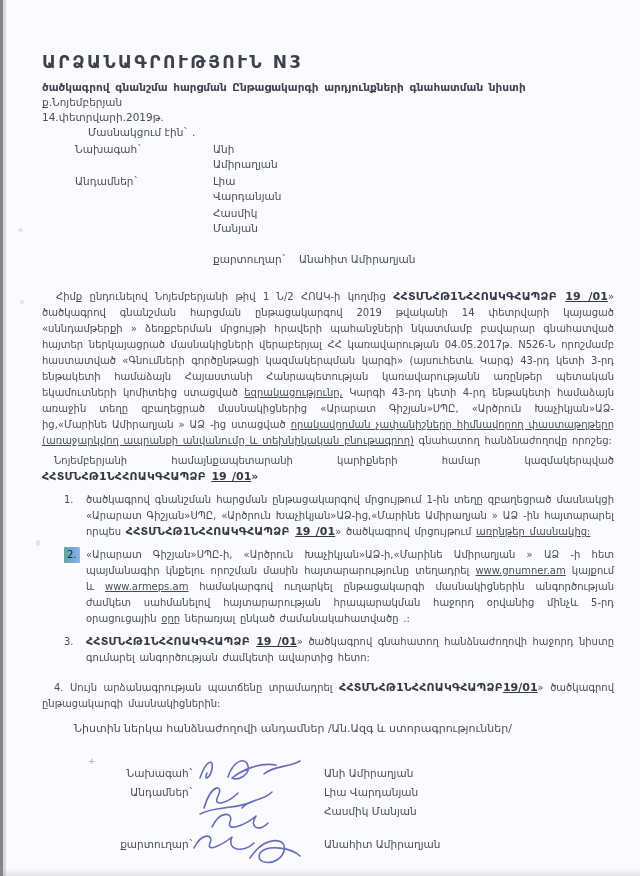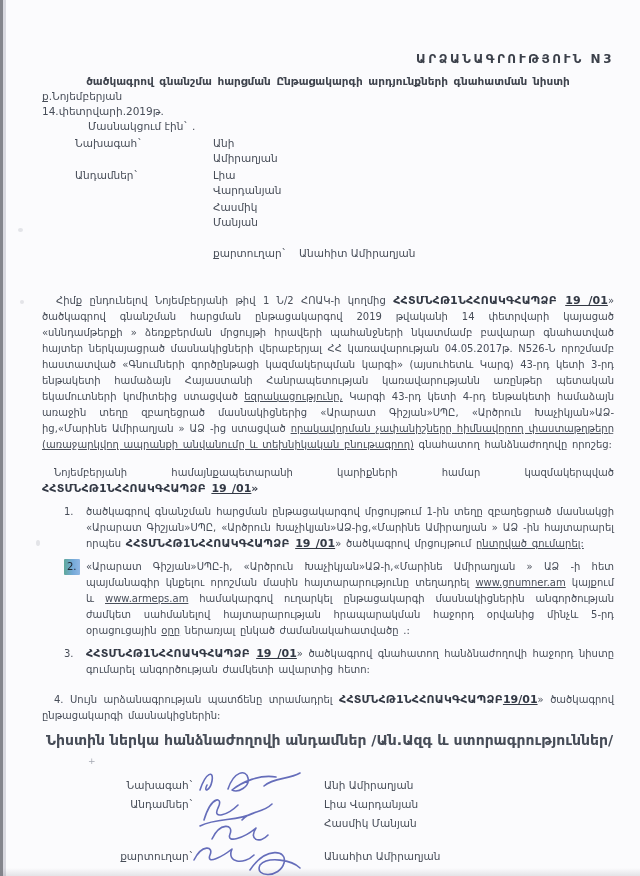--- a/index.html
+++ b/index.html
@@ -14,51 +14,51 @@
     box-sizing:border-box;
     padding:52px 26px 0 42px;
   }
   .edge-left{position:absolute;left:0;top:0;width:3px;height:876px;background:#84858c;}
   .edge-left2{position:absolute;left:3px;top:0;width:3px;height:876px;background:#d9d9e0;}
   .edge-bottom{position:absolute;left:0;bottom:0;width:640px;height:8px;background:linear-gradient(180deg,rgba(0,0,0,0),rgba(120,120,130,.18));}
   .smudge{position:absolute;background:#9aa0ad;border-radius:50%;opacity:.25;}
   .stray-mark{position:absolute;color:#6b7280;font-size:9px;opacity:.6;}
 
   .title{
-    text-align:right;font-weight:bold;font-size:12px;letter-spacing:2.5px;
+    text-align:left;font-weight:bold;font-size:17px;letter-spacing:2.5px;
     color:#3c414b;margin:0 0 8px 0;
   }
   p{margin:0;}
   .just{text-align:justify;}
   .body-txt{font-size:10px;line-height:16px;word-spacing:1.5px;}
   .intro-line1{font-size:10.5px;line-height:15px;white-space:nowrap;text-indent:12px;letter-spacing:-.1px;}
-  .intro-line2{font-size:10.5px;line-height:15px;text-align:center;font-weight:bold;color:#3e434d;word-spacing:2px;}
+  .intro-line2{font-size:10.5px;line-height:15px;text-align:left;font-weight:bold;color:#3e434d;word-spacing:2px;}
   .intro-city,.intro-date{font-size:10.5px;line-height:15px;}
   .code{font-weight:bold;font-size:11px;color:#333945;letter-spacing:.2px;}
   .code-num{font-weight:bold;font-size:11px;color:#333945;text-decoration:underline;}
   .u{text-decoration:underline;}
   .time-row{text-align:right;font-size:10.5px;margin:6px 2px 4px 0;}
 
   .pt-heading{margin-left:46px;font-size:10.5px;line-height:15px;}
   .pt-grid{display:grid;grid-template-columns:138px 86px auto;margin-left:33px;font-size:10.5px;line-height:15px;}
   .pt-grid .cell{padding:2px 0 0 0;}
   .pt-gap{height:14px;}
 
-  .main-para{margin-top:32px;text-indent:14px;}
-  .dec-heading{margin-top:12px;margin-bottom:3px;text-indent:12px;}
+  .main-para{margin-top:22px;text-indent:14px;}
+  .dec-heading{margin-top:4px;margin-bottom:3px;text-indent:12px;}
   .item{display:flex;margin-left:22px;margin-top:7px;}
   .item .num{width:22px;flex:0 0 22px;}
   .item .txt{flex:1;text-align:justify;}
   .hl{
     display:inline-block;padding:0 3px;
     background:linear-gradient(90deg,#5fa89b 0%,#74a9d8 55%,#8fb7e4 100%);
     color:#202633;border-radius:1px;
   }
   .item4{margin-top:14px;text-indent:12px;}
-  .note{margin-left:4px;margin-top:9px;font-size:14px;line-height:15px;font-weight:bold;}
+  .note{margin-left:32px;margin-top:9px;font-size:11px;line-height:15px;}
 
   .sig-block{position:relative;margin-top:26px;}
   .sig-grid{display:grid;grid-template-columns:152px 130px auto;font-size:10.5px;line-height:15px;}
   .sig-grid .role{text-align:right;padding-top:4px;}
   .sig-grid .name{padding-top:4px;}
   .sig-row-gap{height:14px;}
   .ink{position:absolute;pointer-events:none;}
   .ink path{fill:none;stroke:#4a53ae;stroke-width:1.6;stroke-linecap:round;stroke-linejoin:round;opacity:.85;}
 </style>
 </head>
@@ -101,21 +101,21 @@
       <span class="cell">Անահիտ Ամիրաղյան</span>
     </div>
   </div>
 
   <p class="main-para just body-txt"><span>Հիմք ընդունելով Նոյեմբերյանի թիվ 1 Ն/2 ՀՈԱԿ-ի կողմից </span><span class="code">ՀՀՏՄՆՀԹ1ՆՀՀՈԱԿԳՀԱՊՁԲ </span><span class="code-num">19 /01</span><span>» ծածկագրով գնանշման հարցման ընթացակարգով 2019 թվականի 14 փետրվարի կայացած «սննդամթերքի » ձեռքբերման մրցույթի հրավերի պահանջների նկատմամբ բավարար գնահատված հայտեր ներկայացրած մասնակիցների վերաբերյալ ՀՀ կառավարության 04.05.2017թ. N526-Ն որոշմամբ հաստատված «Գնումների գործընթացի կազմակերպման կարգի» (այսուհետև Կարգ) 43-րդ կետի 3-րդ ենթակետի համաձայն Հայաստանի Հանրապետության կառավարությանն առընթեր պետական եկամուտների կոմիտեից ստացված </span><span class="u">եզրակացությունը,</span><span> Կարգի 43-րդ կետի 4-րդ ենթակետի համաձայն առաջին տեղը զբաղեցրած մասնակիցներից «Արարատ Գիշյան»ՍՊԸ, «Արծրուն Խաչիկյան»ԱՁ-ից,«Մարինե Ամիրաղյան » ԱՁ -ից ստացված </span><span class="u">որակավորման չափանիշները հիմնավորող փաստաթղթերը (առաջարկվող ապրանքի անվանումը և տեխնիկական բնութագրող)</span><span> գնահատող հանձնաժողովը որոշեց:</span></p>
 
   <p class="dec-heading just body-txt"><span>Նոյեմբերյանի համայնքապետարանի կարիքների համար կազմակերպված </span><span class="code">ՀՀՏՄՆՀԹ1ՆՀՀՈԱԿԳՀԱՊՁԲ </span><span class="code-num">19 /01</span><span class="code">»</span></p>
 
   <div class="item body-txt">
     <span class="num">1.</span>
-    <div class="txt"><span>ծածկագրով գնանշման հարցման ընթացակարգով մրցույթում 1-ին տեղը զբաղեցրած մասնակցի «Արարատ Գիշյան»ՍՊԸ, «Արծրուն Խաչիկյան»ԱՁ-ից,«Մարինե Ամիրաղյան » ԱՁ -ին հայտարարել որպես </span><span class="code">ՀՀՏՄՆՀԹ1ՆՀՀՈԱԿԳՀԱՊՁԲ </span><span class="code-num">19 /01</span><span>» ծածկագրով մրցույթում </span><span class="u">ընտրված գումարել:</span></div>
+    <div class="txt"><span>ծածկագրով գնանշման հարցման ընթացակարգով մրցույթում 1-ին տեղը զբաղեցրած մասնակցի «Արարատ Գիշյան»ՍՊԸ, «Արծրուն Խաչիկյան»ԱՁ-ից,«Մարինե Ամիրաղյան » ԱՁ -ին հայտարարել որպես </span><span class="code">ՀՀՏՄՆՀԹ1ՆՀՀՈԱԿԳՀԱՊՁԲ </span><span class="code-num">19 /01</span><span>» ծածկագրով մրցույթում </span><span class="u">առընթեր մասնակից:</span></div>
   </div>
 
   <div class="item body-txt">
     <span class="num"><span class="hl">2.</span></span>
     <div class="txt"><span>«Արարատ Գիշյան»ՍՊԸ-ի, «Արծրուն Խաչիկյան»ԱՁ-ի,«Մարինե Ամիրաղյան » ԱՁ -ի հետ պայմանագիր կնքելու որոշման մասին հայտարարությունը տեղադրել </span><span class="u">www.gnumner.am</span><span> կայքում և </span><span class="u">www.armeps.am</span><span> համակարգով ուղարկել ընթացակարգի մասնակիցներին անգործության ժամկետ սահմանելով հայտարարության հրապարակման հաջորդ օրվանից մինչև 5-րդ օրացուցային </span><span class="u">օրը</span><span> ներառյալ ընկած ժամանակահատվածը .:</span></div>
   </div>
 
   <div class="item body-txt">
     <span class="num">3.</span>
     <div class="txt"><span class="code">ՀՀՏՄՆՀԹ1ՆՀՀՈԱԿԳՀԱՊՁԲ </span><span class="code-num">19 /01</span><span>» ծածկագրով գնահատող հանձնաժողովի հաջորդ նիստը գումարել անգործության ժամկետի ավարտից հետո:</span></div>

